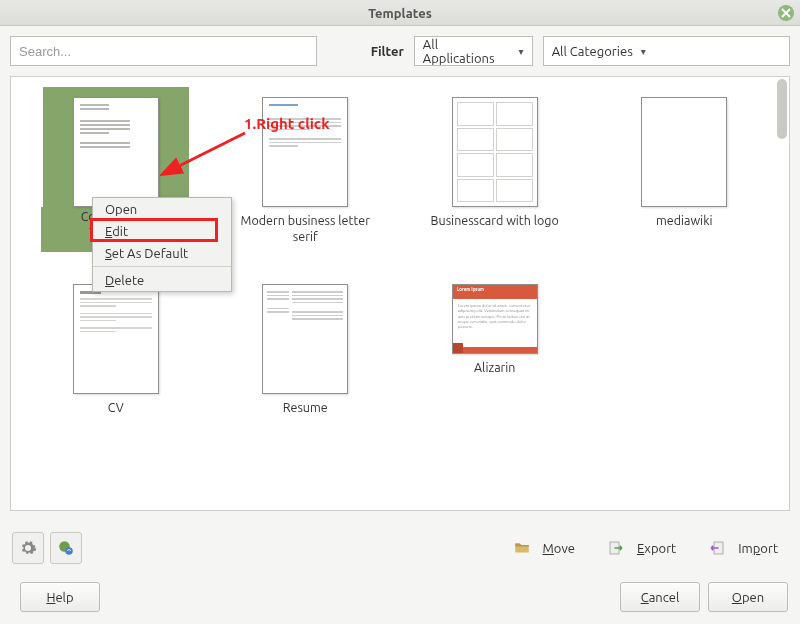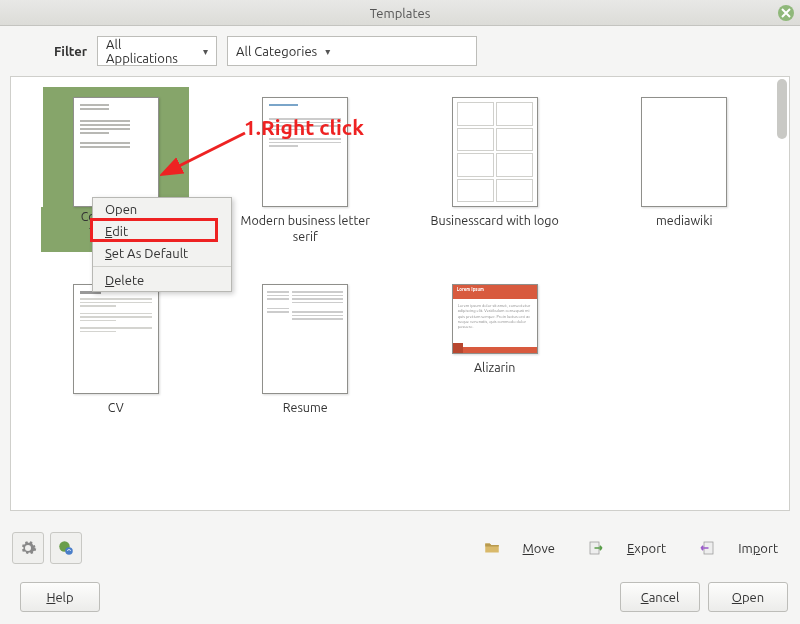--- a/index.html
+++ b/index.html
@@ -1,18 +1,18 @@
 <!DOCTYPE html>
 <html><head>
 <meta charset="utf-8">
 <style>
   * { box-sizing: border-box; margin: 0; padding: 0; }
   body { font-family: Ubuntu, "Segoe UI", sans-serif; font-size: 13px; background: #f5f5f4; width: 800px; height: 624px; overflow: hidden; color: #333; }
   .titlebar { height: 26px; background: linear-gradient(#e8e8e6, #dcdcd8); border-bottom: 1px solid #c4c4c0; display: flex; align-items: center; justify-content: center; position: relative; }
-  .titlebar-title { font-weight: normal; color: #555; }
+  .titlebar-title { font-weight: bold; color: #555; }
   .close-btn { position: absolute; right: 6px; top: 5px; width: 16px; height: 16px; border-radius: 50%; background: #8fb87a; display: flex; align-items: center; justify-content: center; color: #fff; font-size: 11px; cursor: pointer; }
   .toolbar { height: 50px; display: flex; align-items: center; padding: 0 10px; gap: 10px; }
   .search-input { width: 310px; height: 30px; border: 1px solid #bdbdb9; padding: 0 8px; background: #fff; font-size: 13px; color: #333; }
   .search-input::placeholder { color: #999; }
   .filter-label { margin-left: 44px; font-weight: bold; }
   .dropdown { height: 30px; border: 1px solid #bdbdb9; background: #fff; display: flex; align-items: center; padding: 0 8px; cursor: pointer; position: relative; }
   .dropdown .chev { margin-left: 8px; color: #555; font-size: 10px; }
   .dd-app { width: 120px; }
   .dd-cat { width: 250px; }
   .content { position: relative; margin: 0 10px; border: 1px solid #cfcfcb; background: #fff; height: 435px; padding: 20px 10px; }
@@ -52,48 +52,49 @@
   .t-aliz .sq{position:absolute;bottom:0;left:0;width:10px;height:10px;background:#b8472f;}
   .t-aliz .txt{padding:4px 5px;font-size:4px;color:#888;line-height:1.3;}
   .t-aliz .title-bar{position:absolute;top:2px;left:4px;color:#fff;font-size:4.5px;font-weight:bold;}
   
   .context-menu { position: absolute; left: 92px; top: 197px; width: 140px; background: #f2f2f0; border: 1px solid #b8b8b4; box-shadow: 2px 2px 5px rgba(0,0,0,0.2); z-index: 50; }
   .context-menu .item { padding: 4px 12px; cursor: pointer; font-size: 13px; }
   .context-menu .item .ul { text-decoration: underline; }
   .context-menu hr { border: none; border-top: 1px solid #d0d0cc; margin: 2px 0; }
   .edit-highlight { position: absolute; left: 90px; top: 218px; width: 128px; height: 24px; border: 3px solid #e22; z-index: 60; pointer-events: none; }
   
-  .annotation { position: absolute; left: 244px; top: 115px; color: #e22; font-weight: bold; font-size: 21px; z-index: 70; pointer-events:none;}
+  .annotation { position: absolute; left: 244px; top: 115px; color: #e22; font-weight: bold; font-size: 15px; z-index: 70; pointer-events:none;}
   .arrow-svg { position: absolute; left: 160px; top: 128px; z-index: 65; pointer-events:none;}
   
   .footer { position: absolute; bottom: 0; left: 0; right: 0; padding: 8px 12px 12px; }
   .footer-row1 { display: flex; align-items: center; height: 40px; }
   .icon-btn { width: 32px; height: 32px; border: 1px solid #c8c8c4; background: #f0f0ee; display:flex; align-items:center; justify-content:center; margin-right: 6px; cursor:pointer; border-radius:3px; }
   .spacer { flex: 1; }
-  .action-btn { display: flex; align-items: center; gap: 22px; padding: 6px 10px; cursor: pointer; font-size: 13px; margin-left: 12px; }
+  .action-btn { display: flex; align-items: center; gap: 12px; padding: 6px 10px; cursor: pointer; font-size: 13px; margin-left: 12px; }
   .action-btn .ul { text-decoration: underline; }
   .footer-row2 { display: flex; align-items: center; margin-top: 14px; }
   .btn { min-width: 80px; height: 30px; border: 1px solid #bdbdb9; background: linear-gradient(#fdfdfc,#ececea); border-radius: 3px; display:flex; align-items:center; justify-content:center; cursor:pointer; font-size:13px; margin-left: 8px; }
   .btn .ul { text-decoration: underline; }
   
   .ico { width:18px; height:18px; }
 </style>
 </head>
 <body>
 
 <div class="titlebar">
   <span class="titlebar-title">Templates</span>
   <div class="close-btn">
     <svg class="ico" viewBox="0 0 16 16">
         <path d="M4 4l8 8M12 4l-8 8" stroke="#fff" stroke-width="2" fill="none"></path>
       </svg>
   </div>
 </div>
 
 <div class="toolbar">
+  <input class="search-input" placeholder="Search..." style="">
   <span class="filter-label">Filter</span>
   <div class="dropdown dd-app">
     <span>All Applications</span>
     <span class="chev">▾</span>
   </div>
   <div class="dropdown dd-cat">
     <span>All Categories</span>
     <span class="chev">▾</span>
   </div>
 </div>

